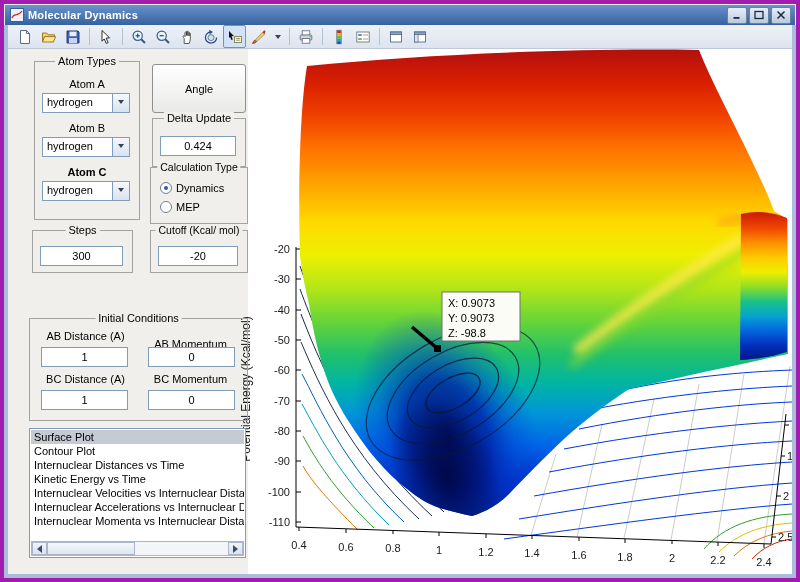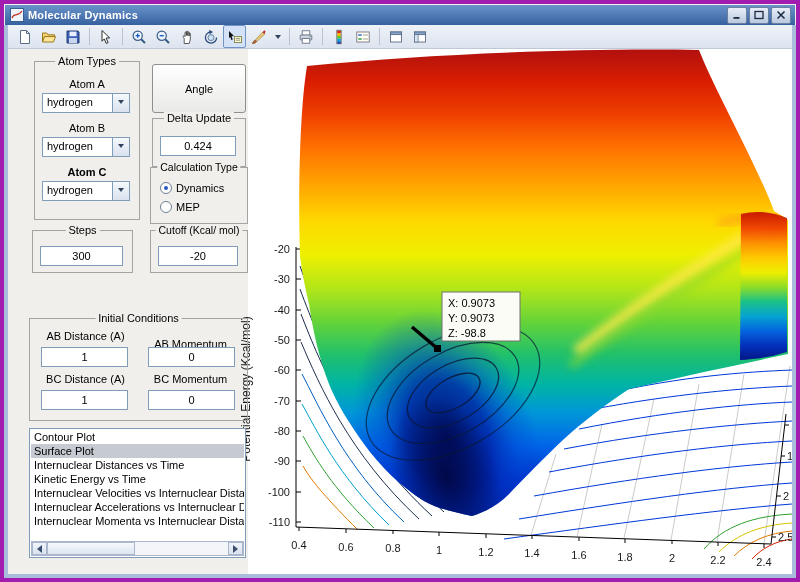--- a/index.html
+++ b/index.html
@@ -428,22 +428,22 @@
     <div class="field" style="left:11px;top:28px;width:87px;">1</div>
     <div class="field" style="left:118px;top:28px;width:87px;">0</div>
     <div class="lbl" style="left:8px;top:54px;width:95px;">BC Distance (A)</div>
     <div class="lbl" style="left:113px;top:54px;width:95px;">BC Momentum</div>
     <div class="field" style="left:11px;top:71px;width:87px;">1</div>
     <div class="field" style="left:118px;top:71px;width:87px;">0</div>
   </div>
 
   <div class="listbox" style="left:25px;top:424px;width:217px;height:130px;">
     <div style="position:absolute;left:1px;top:1px;right:1px;height:112px;overflow:hidden;">
+      <div class="li" data-selected="true">Surface Plot</div>
       <div class="li" data-selected="false">Contour Plot</div>
-      <div class="li" data-selected="true">Surface Plot</div>
       <div class="li" data-selected="false">Internuclear Distances vs Time</div>
       <div class="li" data-selected="false">Kinetic Energy vs Time</div>
       <div class="li" data-selected="false">Internuclear Velocities vs Internuclear Distance</div>
       <div class="li" data-selected="false">Internuclear Accelerations vs Internuclear Distance</div>
       <div class="li" data-selected="false">Internuclear Momenta vs Internuclear Distance</div>
     </div>
     <div class="sbar" style="left:1px;right:1px;bottom:1px;height:15px;">
       <div class="sbtn" style="left:0;width:15px;">
           <i class="tri-l"></i>
         </div>

